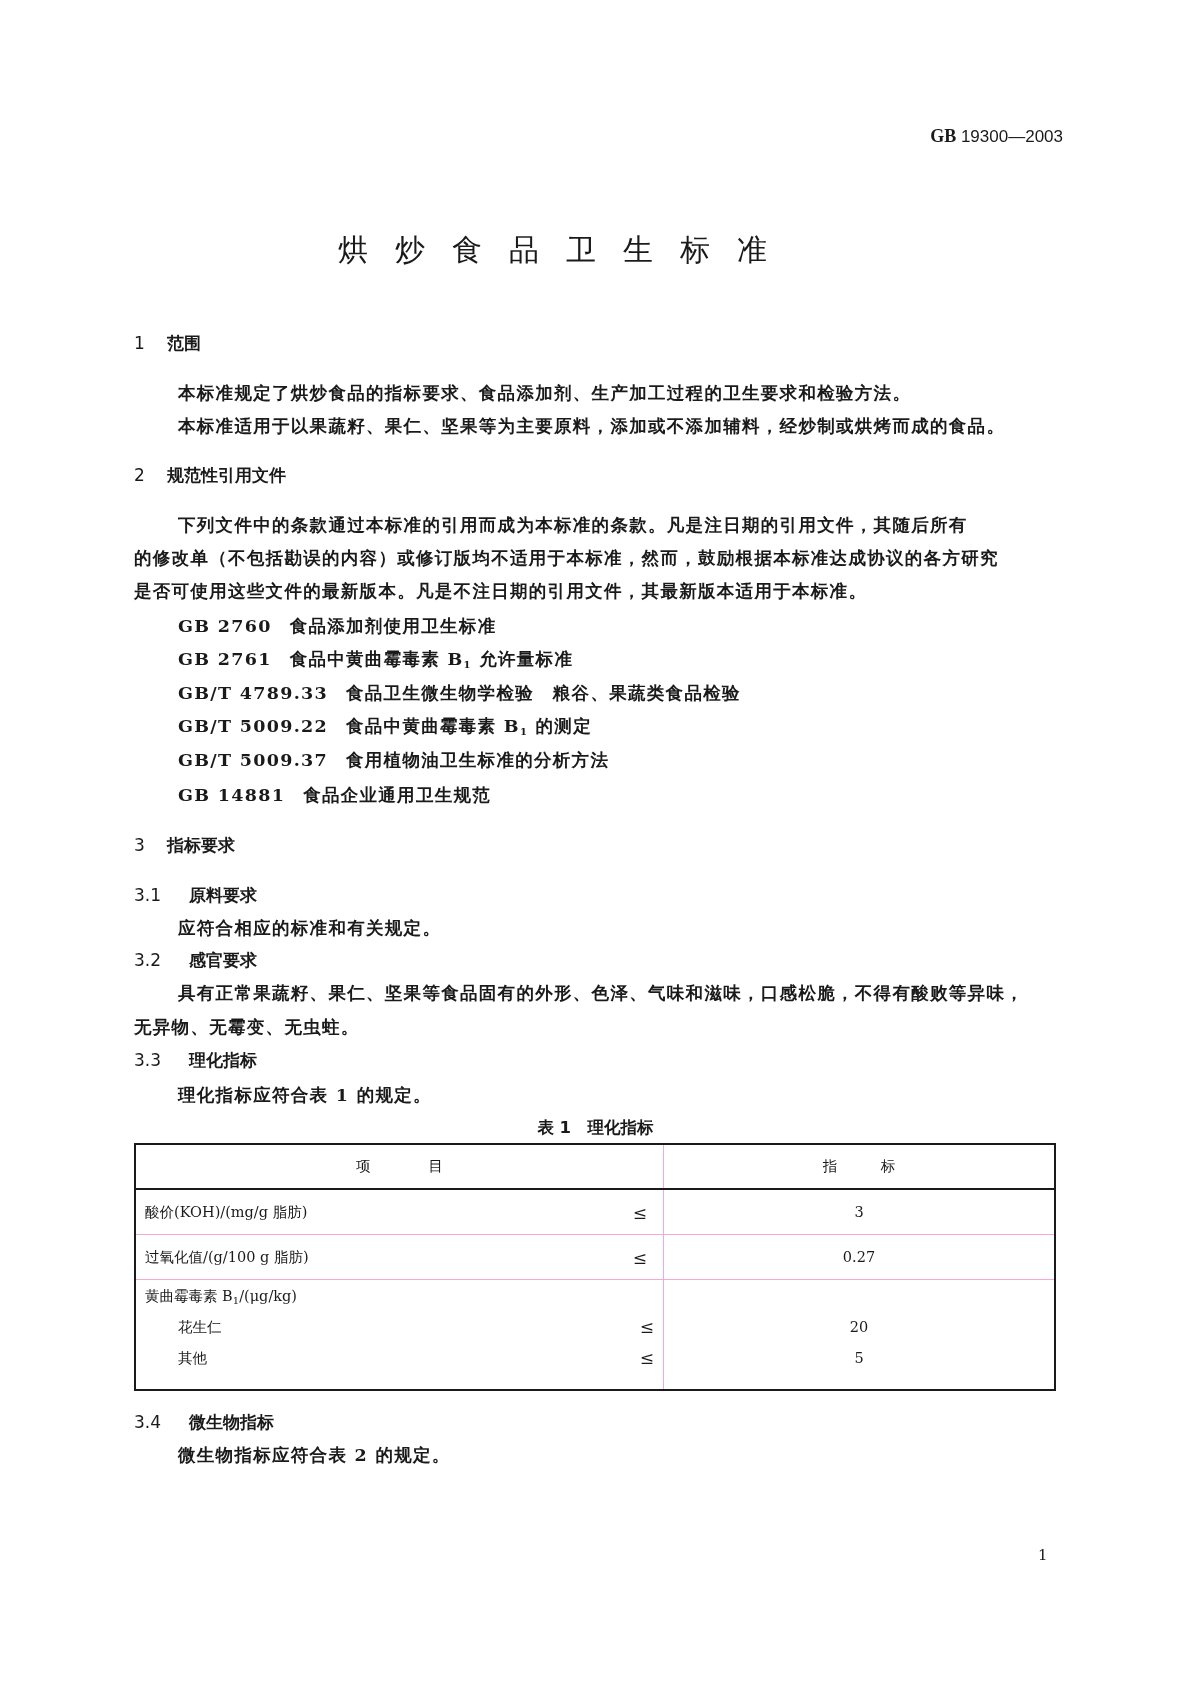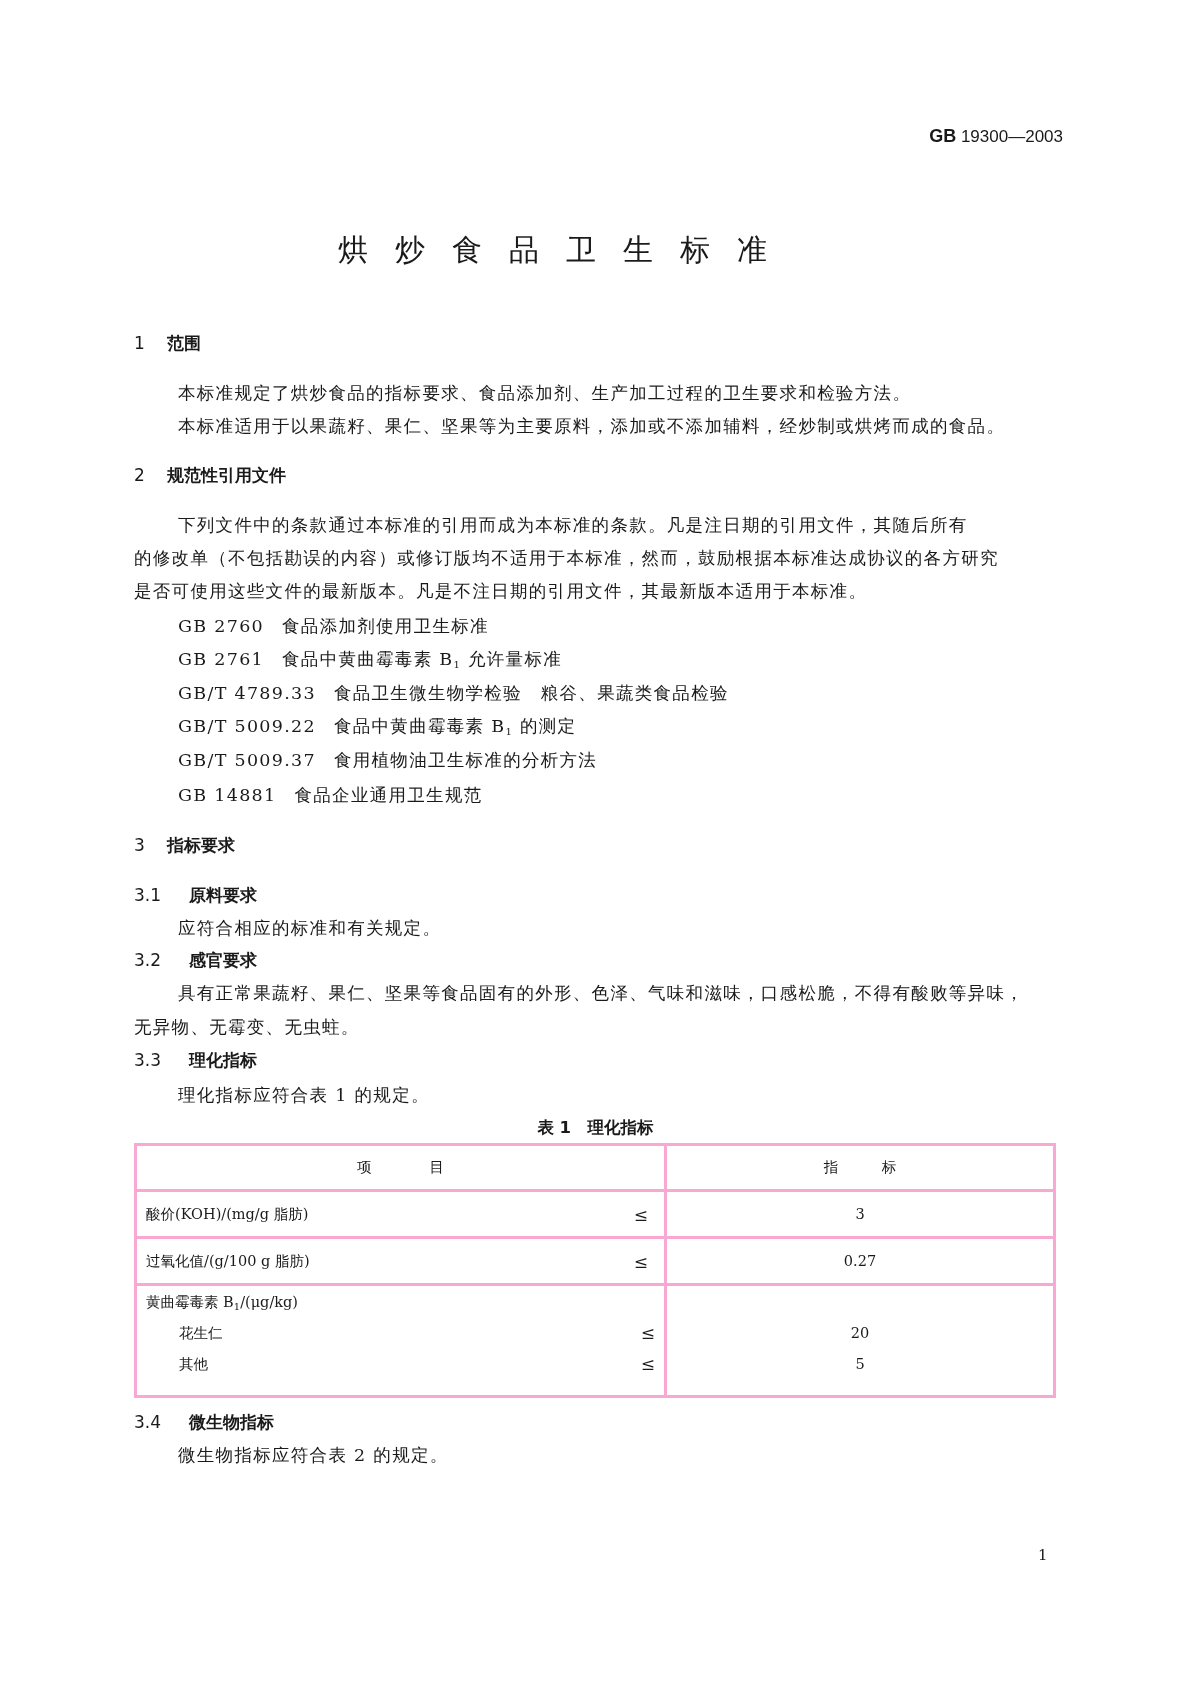--- a/index.html
+++ b/index.html
@@ -1,34 +1,34 @@
 <!DOCTYPE html>
 <html><head>
 <meta charset="utf-8">
 <style>
   html, body { margin:0; padding:0; background:#ffffff; }
   body { width:1191px; height:1684px; position:relative; overflow:hidden;
          font-family:"DejaVu Serif","Liberation Serif",serif; color:#1a1a1a; }
   .abs { position:absolute; white-space:nowrap; }
   .hdr { right:128px; top:126px; font-size:17px; font-family:"Liberation Sans","DejaVu Sans",sans-serif; }
-  .hdr b { font-family:Liberation Sans, sans-serif; font-weight:bold; font-size:18px;margin-left:36px; }
+  .hdr b { font-family:Liberation Serif, serif; font-weight:bold; font-size:18px;margin-left:36px; }
   .title { left:0; width:1105px; text-align:center; top:230px; font-size:30px; letter-spacing:27px;
            font-family:"DejaVu Sans",sans-serif; font-weight:normal; text-indent:27px; }
   .h1 { font-family:"DejaVu Sans",sans-serif; font-size:17px; font-weight:bold; left:134px; }
   .h1 .num { display:inline-block; width:33px; font-weight:normal; }
   .h2 .num { width:55px; }
-  .p { font-size:17.5px; letter-spacing:1.3px; }
+  .p { font-size:17.5px; letter-spacing:1.3px;font-weight:bold; }
   .ind { left:178px; }
   .full { left:134px; }
   .ref .code { display:inline-block; margin-right:18px; }
   sub { font-size:10px; vertical-align:-3px; }
   .tcap { left:0; width:1191px; text-align:center; top:1117px; font-family:"DejaVu Sans",sans-serif; font-weight:bold; font-size:16.5px; }
   table.t1 { position:absolute; left:134px; top:1143px; width:922px; border-collapse:collapse;
              border:2px solid #1a1a1a; font-size:14.5px; }
-  table.t1 td { border:3px solid #f9a8d4; padding:0 9px; }
+  table.t1 td { border:1px solid #f9a8d4; padding:0 9px; }
   table.t1 tr.head td { height:43px; text-align:center; border-bottom:2px solid #1a1a1a; }
   table.t1 tr.row td { height:44px; }
   table.t1 td.item { width:509px; position:relative; }
   table.t1 td.val { text-align:center; }
   .le { position:absolute; right:16px; font-size:17px; }
   .multi .line { height:31px; line-height:20px; position:relative; }
   .multi .sub { padding-left:33px; }
   .page { left:1038px; top:1546px; font-size:15px; }
 </style>
 </head>

